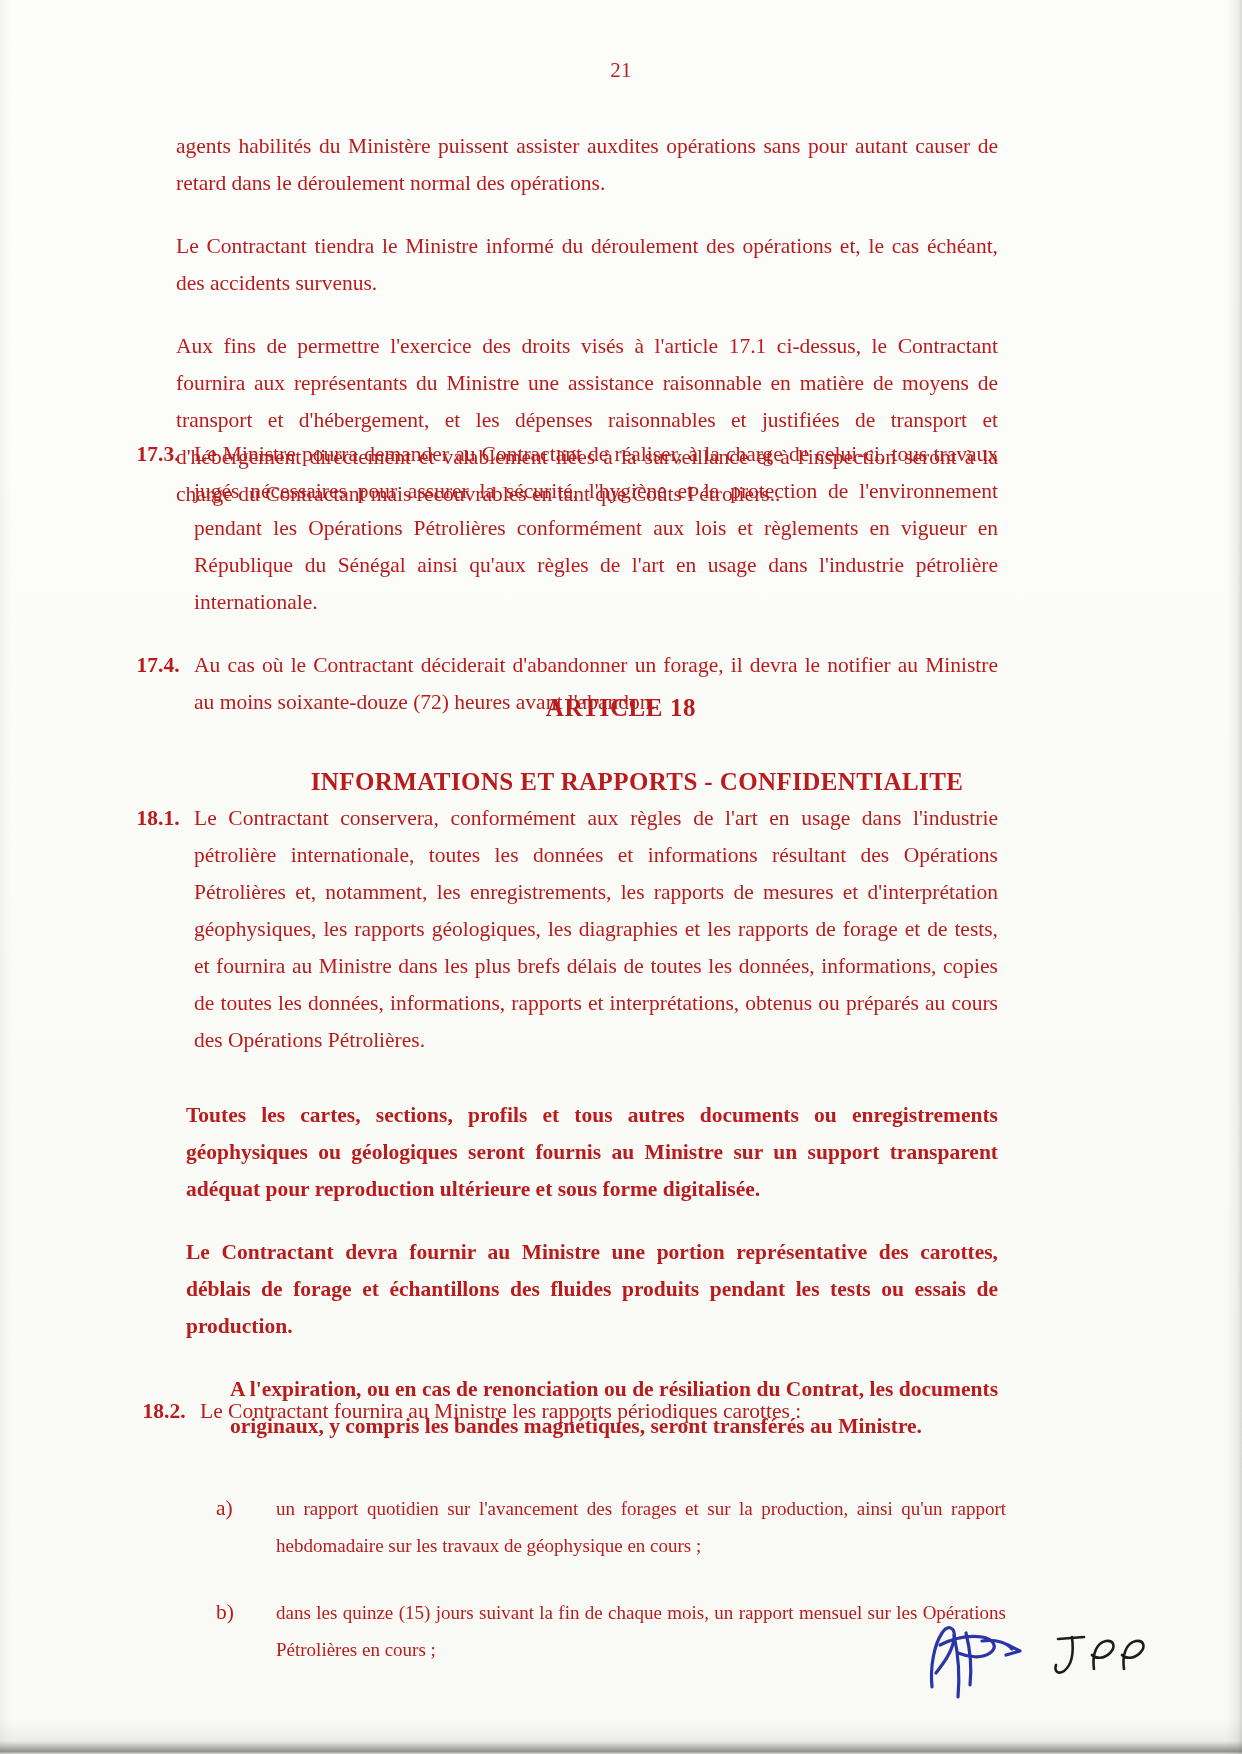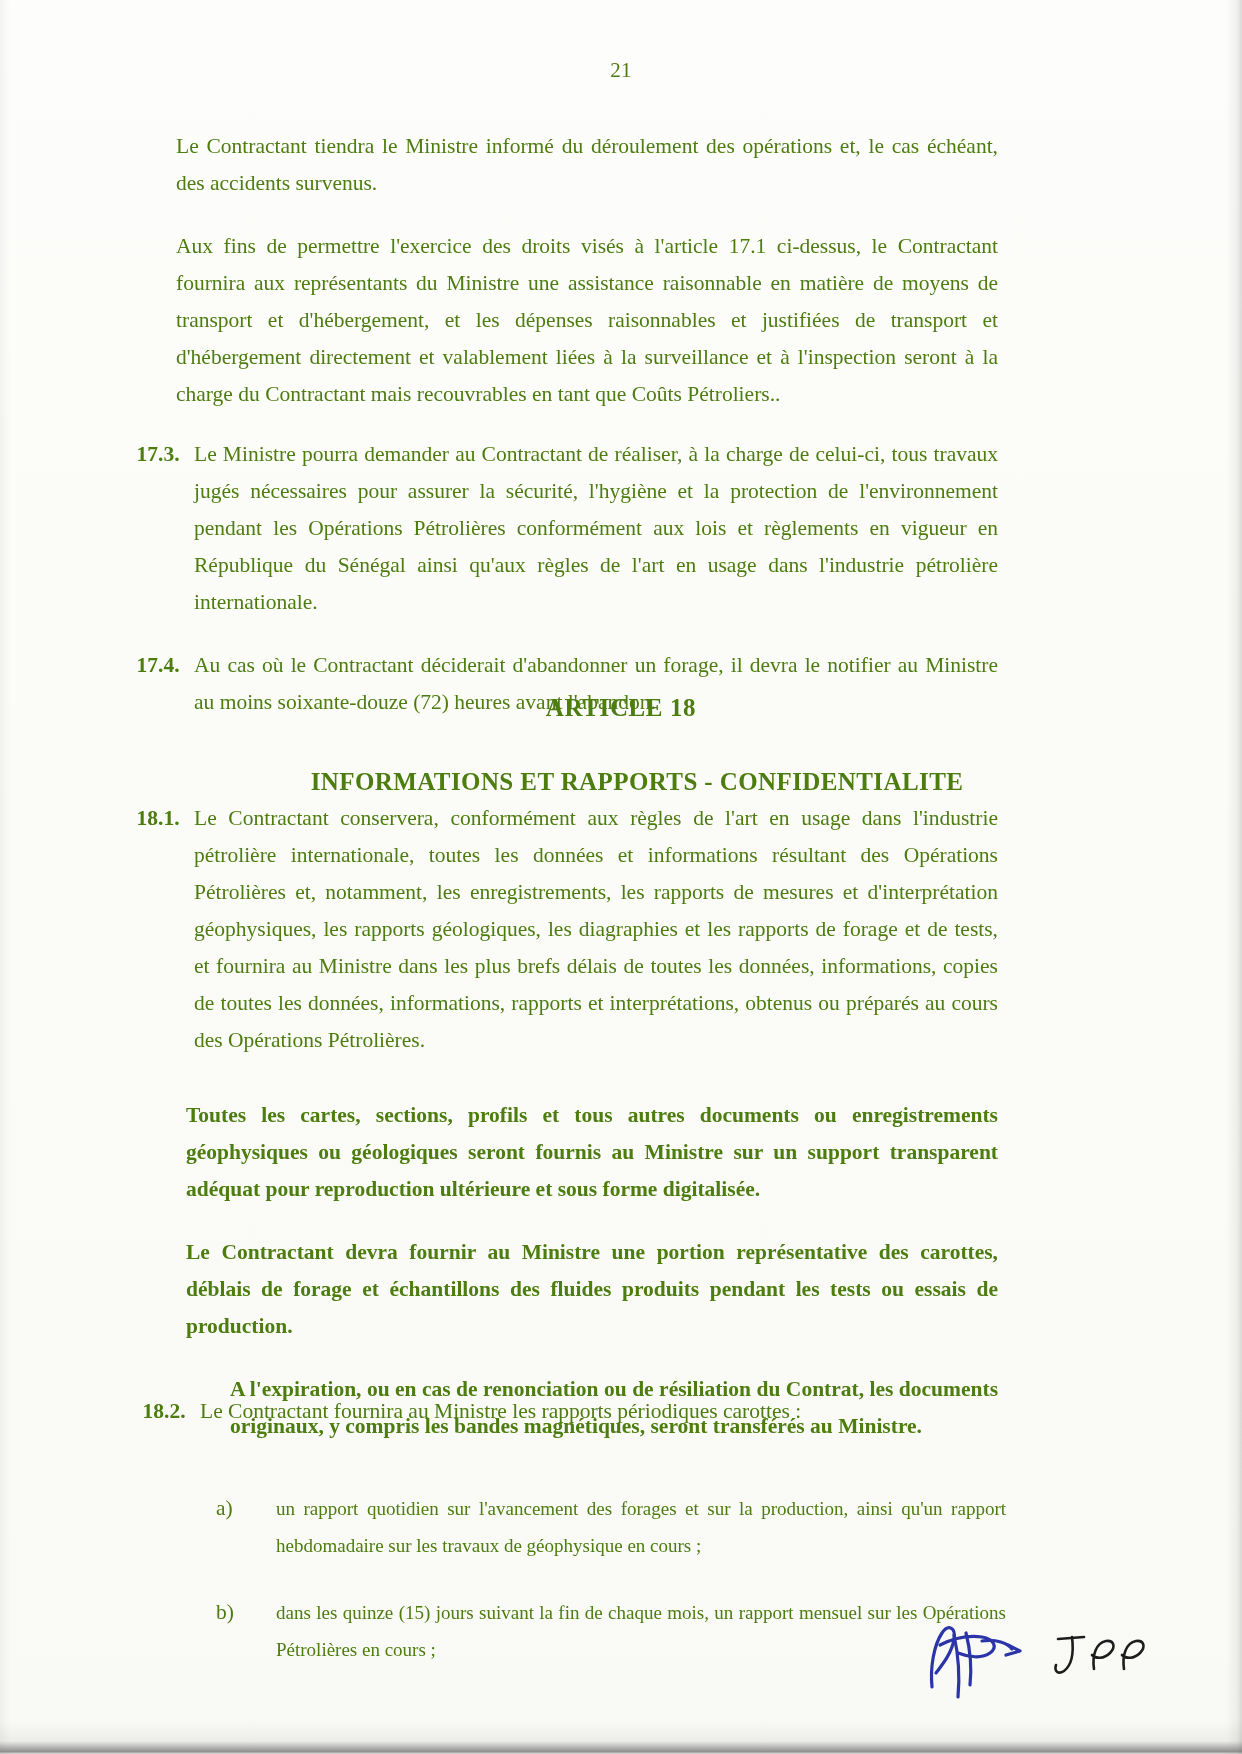--- a/index.html
+++ b/index.html
@@ -8,21 +8,21 @@
     background: #7a7a7a;
   }
   .page {
     position: relative;
     width: 1242px;
     height: 1754px;
     background: #ffffff;
     margin: 0 auto;
     overflow: hidden;
     font-family: "Liberation Serif", "DejaVu Serif", serif;
-    color: #4d7c0f;
+    color: #b91c1c;
     box-sizing: border-box;
   }
   
   .paper-tint {
     position: absolute;
     inset: 0;
     background:
       linear-gradient(to bottom, #fdfdfb 0%, #fbfbf8 45%, #f9f9f6 100%);
     pointer-events: none;
   }
@@ -160,20 +160,21 @@
 
 <div class="page">
   <div class="paper-tint"></div>
 
   <div class="content">
 
     <div class="page-number">21</div>
 
     <div class="body-block" style="top:128px;">
 
+      <p class="para">agents habilités du Ministère puissent assister auxdites opérations sans pour autant causer de retard dans le déroulement normal des opérations.</p>
 
       <p class="para">Le Contractant tiendra le Ministre informé du déroulement des opérations et, le cas échéant, des accidents survenus.</p>
 
       <p class="para">Aux fins de permettre l'exercice des droits visés à l'article 17.1 ci-dessus, le Contractant fournira aux représentants du Ministre une assistance raisonnable en matière de moyens de transport et d'hébergement, et les dépenses raisonnables et justifiées de transport et d'hébergement directement et valablement liées à la surveillance et à l'inspection seront à la charge du Contractant mais recouvrables en tant que Coûts Pétroliers..</p>
     </div>
 
     <div class="body-block" style="top:436px; left:132px; width:866px;">
 
       <div class="clause">
         <div class="num">17.3.</div>

